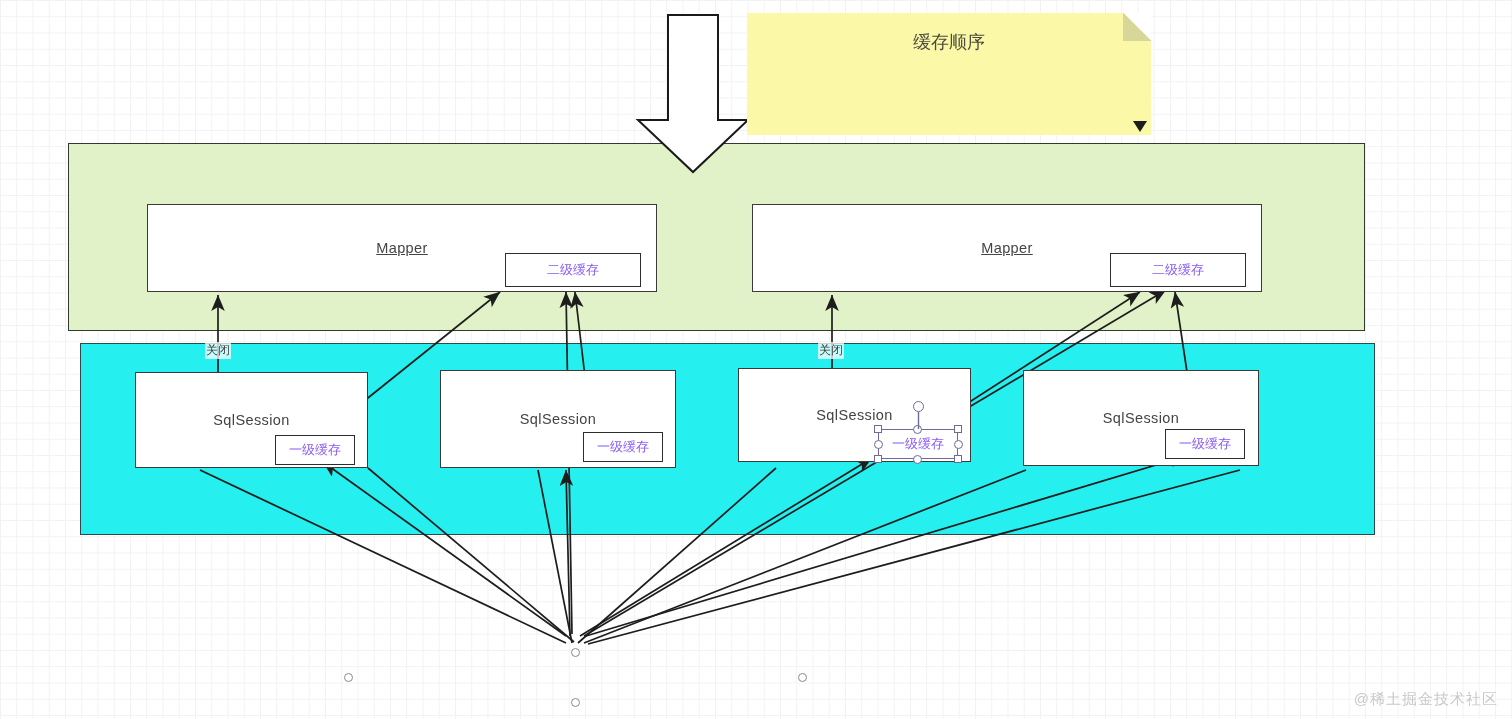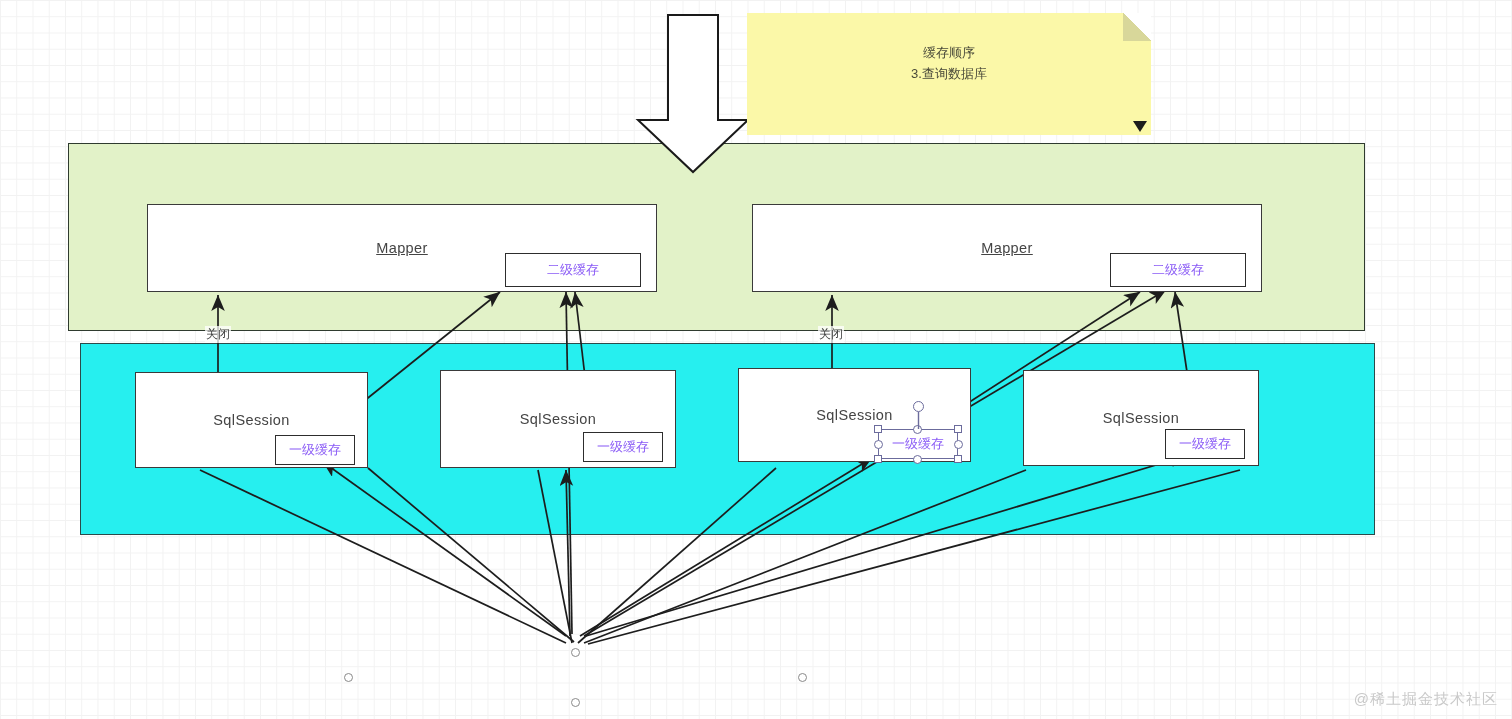--- a/index.html
+++ b/index.html
@@ -60,24 +60,24 @@
     color: #8b5cf6;
   }
   .db .node-label { font-size: 14.5px; }
 
   
   .note {
     position: absolute;
     background: #fbf8a8;
     box-sizing: border-box;
     color: #4a4a3a;
-    font-size: 13px;
+    font-size: 18px;
     line-height: 1.55;
     text-align: center;
-    padding-top: 30px;
+    padding-top: 16px;
   }
   .note-fold {
     position: absolute;
     top: 0; right: 0;
     width: 28px; height: 28px;
     background: linear-gradient(225deg, #ffffff 0 50%, #d8d79a 50% 100%);
   }
   .note-marker {
     position: absolute;
     right: 4px; bottom: 3px;
@@ -88,20 +88,21 @@
   }
   .note-title { margin-bottom: 1px; }
 
   .edge-label {
     position: absolute;
     font-size: 12px;
     color: #3c3c3c;
     background: rgba(255,255,255,0.75);
     padding: 0 1px;
     white-space: nowrap;
+    margin-top: 16px;
   }
 
   .watermark {
     position: absolute;
     right: 14px; bottom: 10px;
     font-size: 15px;
     color: #c9c9c9;
     letter-spacing: 1px;
     user-select: none;
   }
@@ -180,21 +181,20 @@
     </g>
 
     <path d="M944,412 L968,394" stroke="#e88ba6" stroke-width="2" fill="none"></path>
 
     <path d="M668,15 L718,15 L718,120 L748,120 L693,172 L638,120 L668,120 Z" fill="#ffffff" stroke="#1a1a1a" stroke-width="2" stroke-linejoin="miter"></path>
   </svg>
 
   <div class="note" style="left:747px; top:13px; width:404px; height:122px;">
     <div class="note-fold"></div>
     <div class="note-title">缓存顺序</div>
-    <div>3.查询数据库</div>
     <div class="note-marker"></div>
   </div>
 
   <div class="node mapper" style="left:147px; top:204px; width:510px; height:88px;">
     <span class="node-label">Mapper</span>
   </div>
   <div class="cache-box" style="left:505px; top:253px; width:136px; height:34px;">
     <span>二级缓存</span>
   </div>
 

